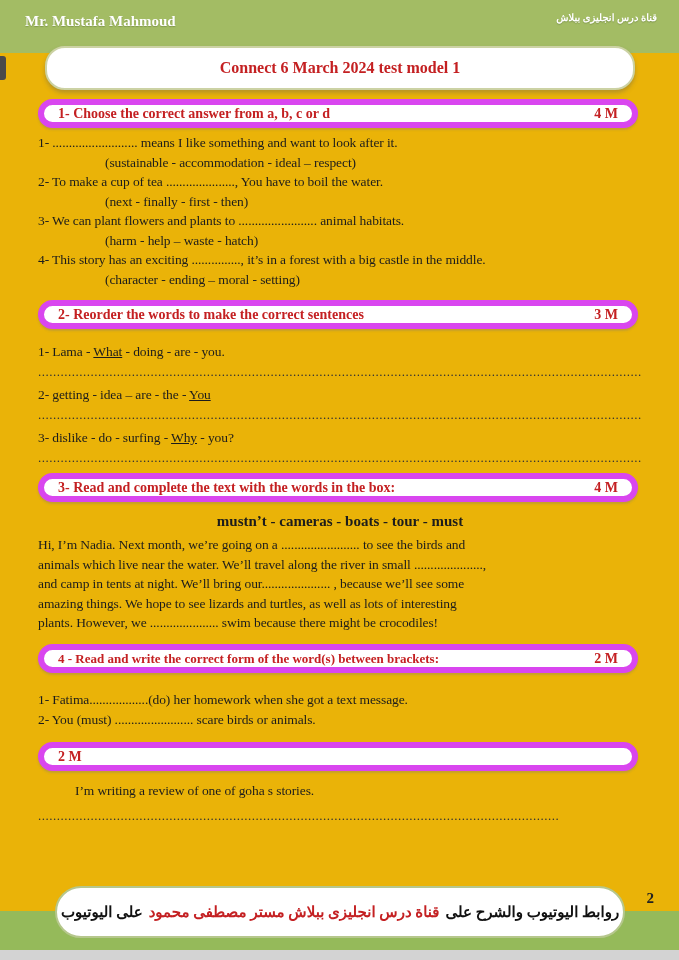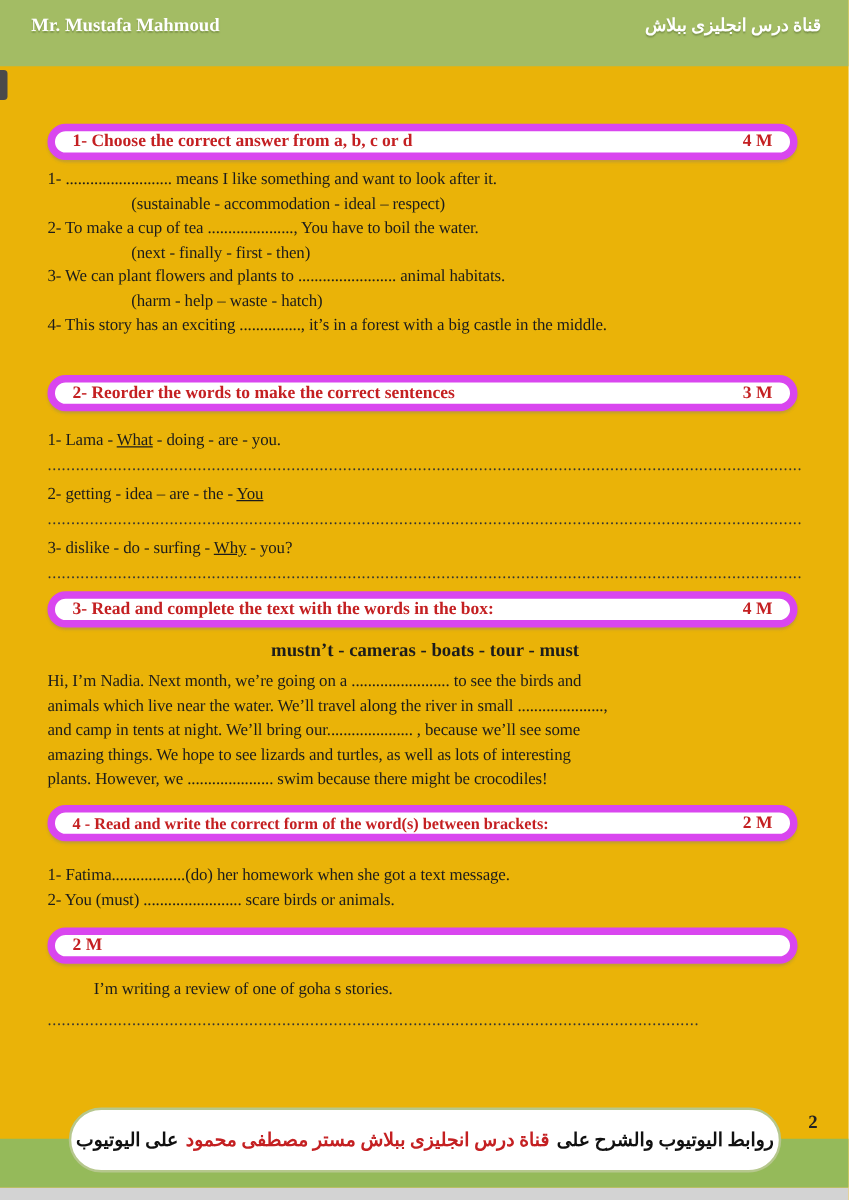--- a/index.html
+++ b/index.html
@@ -14,21 +14,21 @@
     position:absolute;top:0;left:0;width:679px;height:53px;
     background:#a3bc64;
   }
   .h-left{
     position:absolute;left:25px;top:13px;
     font-size:15px;font-weight:bold;color:#ffffff;
     text-shadow:0 1px 1px rgba(90,110,50,.45);
   }
   .h-right{
     position:absolute;right:22px;top:12px;
-    font-size:14px;font-weight:bold;color:#ffffff;direction:rtl;
+    font-size:10px;font-weight:bold;color:#ffffff;direction:rtl;
     text-shadow:0 1px 1px rgba(90,110,50,.45);
   }
   .artifact{
     position:absolute;left:0;top:56px;width:6px;height:24px;
     background:#4a4a4a;border-radius:0 3px 3px 0;
   }
   
   .title-box{
     position:absolute;left:45px;top:46px;width:586px;height:40px;
     background:#ffffff;border:2px solid #ccd2a4;border-radius:20px;
@@ -83,33 +83,37 @@
 <body>
 
 <div class="page">
 
   <div class="header-bar">
     <span class="h-left">Mr. Mustafa Mahmoud</span>
     <span class="h-right">قناة درس انجليزى ببلاش</span>
   </div>
   <div class="artifact"></div>
 
+  <div class="title-box">
+    <span>Connect 6 March 2024 test model 1</span>
+  </div>
 
   <div class="sec" style="top:99px">
     <span class="sec-h">1- Choose the correct answer from a, b, c or d</span>
     <span class="sec-m">4 M</span>
   </div>
   <div class="blk" style="top:133px">
     <div class="qline">1- .......................... means I like something and want to look after it.</div>
     <div class="qopts">(sustainable - accommodation - ideal – respect)</div>
     <div class="qline">2- To make a cup of tea ....................., You have to boil the water.</div>
     <div class="qopts">(next - finally - first - then)</div>
     <div class="qline">3- We can plant flowers and plants to ........................ animal habitats.</div>
     <div class="qopts">(harm - help – waste - hatch)</div>
     <div class="qline">4- This story has an exciting ..............., it’s in a forest with a big castle in the middle.</div>
+    <div class="qopts">(character - ending – moral - setting)</div>
   </div>
 
   <div class="sec" style="top:300px">
     <span class="sec-h">2- Reorder the words to make the correct sentences</span>
     <span class="sec-m">3 M</span>
   </div>
   <div class="blk" style="top:343px">
     <div class="ritem"><span>1- Lama - </span><span class="u">What</span><span> - doing - are - you.</span></div>
     <div class="dots">........................................................................................................................................................................................................</div>
     <div class="ritem"><span>2- getting - idea – are - the - </span><span class="u">You</span><span></span></div>

